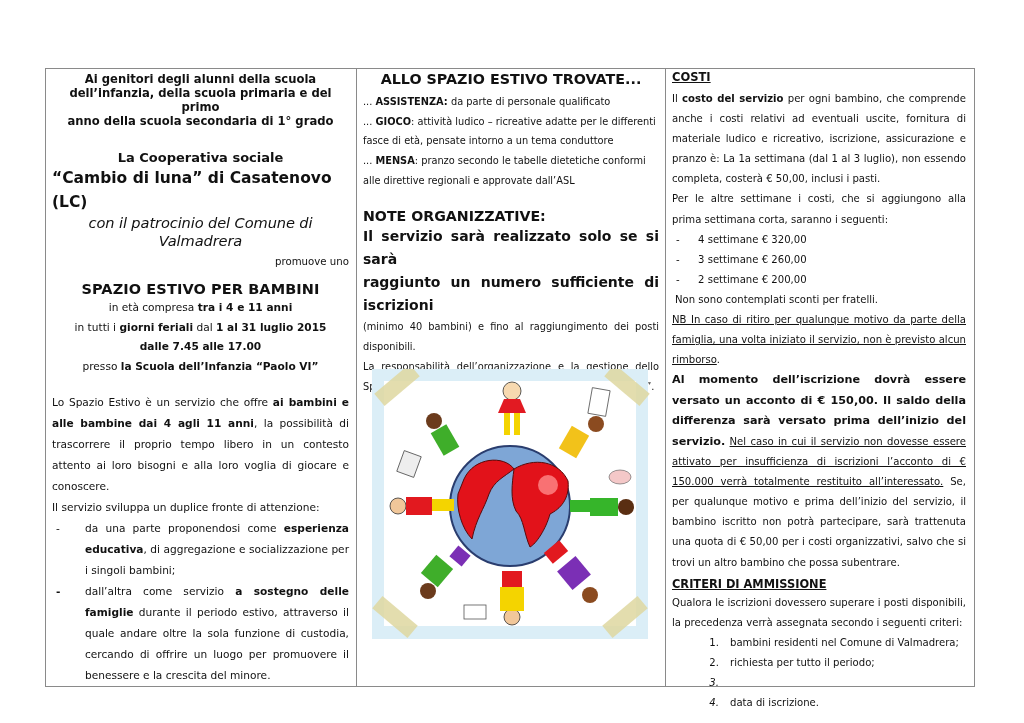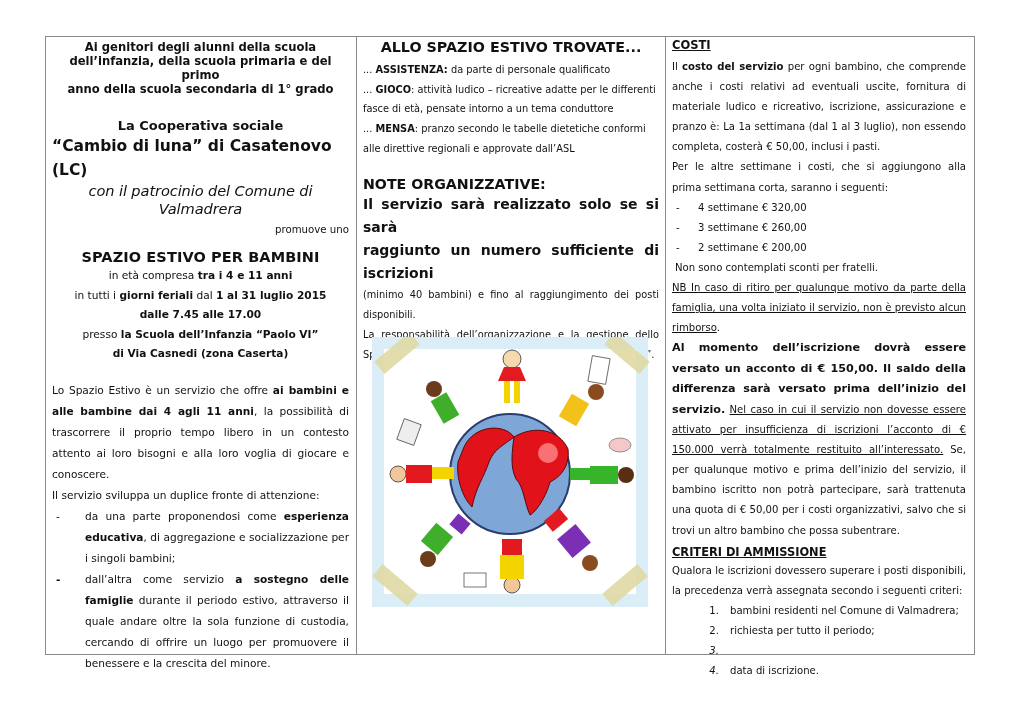--- a/index.html
+++ b/index.html
@@ -1,18 +1,18 @@
 <!DOCTYPE html>
 <html><head>
 <meta charset="utf-8">
 <style>
   html, body { margin: 0; padding: 0; background: #ffffff; }
   body { width: 1024px; height: 723px; position: relative; overflow: hidden;
          font-family: "DejaVu Sans", "Liberation Sans", sans-serif; color: #111; }
-  .frame { position: absolute; left: 45px; top: 36px; width: 930px; height: 619px;
+  .frame { position: absolute; left: 45px; top: 68px; width: 930px; height: 619px;
            border: 1px solid #8a8a8a; box-sizing: border-box; display: flex; }
   .col { position: relative; box-sizing: border-box; height: 100%; }
   .col1 { width: 311px; border-right: 1px solid #8a8a8a; padding: 0 7px 0 6px; }
   .col2 { width: 309px; border-right: 1px solid #8a8a8a; padding: 0 6px; }
   .col3 { width: 308px; padding: 0 8px 0 6px; }
   .b { font-weight: bold; }
   .u { text-decoration: underline; }
   .i { font-style: italic; }
 
   
@@ -63,21 +63,20 @@
     <div class="coop1">La Cooperativa sociale</div>
     <div class="coop2">“Cambio di luna” di Casatenovo (LC)</div>
     <div class="patr">con il patrocinio del Comune di Valmadrera</div>
     <div class="prom">promuove uno</div>
     <div class="spazio">SPAZIO ESTIVO PER BAMBINI</div>
     <div class="det">
       <div><span>in età compresa </span><span class="b">tra i 4 e 11 anni</span></div>
       <div><span>in tutti i </span><span class="b">giorni feriali</span><span> dal </span><span class="b">1 al 31 luglio 2015</span></div>
       <div class="b">dalle 7.45  alle 17.00</div>
       <div><span>presso </span><span class="b">la Scuola dell’Infanzia “Paolo VI”</span></div>
-      <div class="b">di Via Casnedi (zona Caserta)</div>
     </div>
     <div class="body1">
       <p class="p"><span>Lo Spazio Estivo è un servizio che offre </span><span class="b">ai bambini e alle bambine dai 4 agli 11 anni</span><span>, la possibilità di trascorrere il proprio tempo libero in un contesto attento ai loro bisogni e alla loro voglia di giocare e conoscere.</span></p>
       <p class="p">Il servizio sviluppa un duplice fronte di attenzione:</p>
       <div class="bullet">
         <span class="dash">-</span>
         <span class="txt"><span>da una parte proponendosi come </span><span class="b">esperienza educativa</span><span>, di aggregazione e socializzazione per i singoli bambini;</span></span>
       </div>
       <div class="bullet">
         <span class="dash b">-</span>

